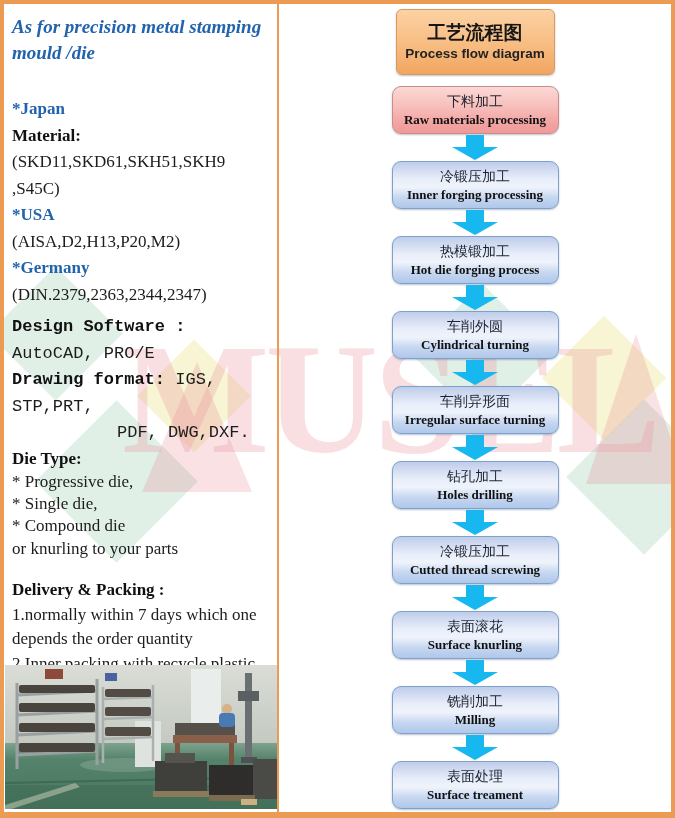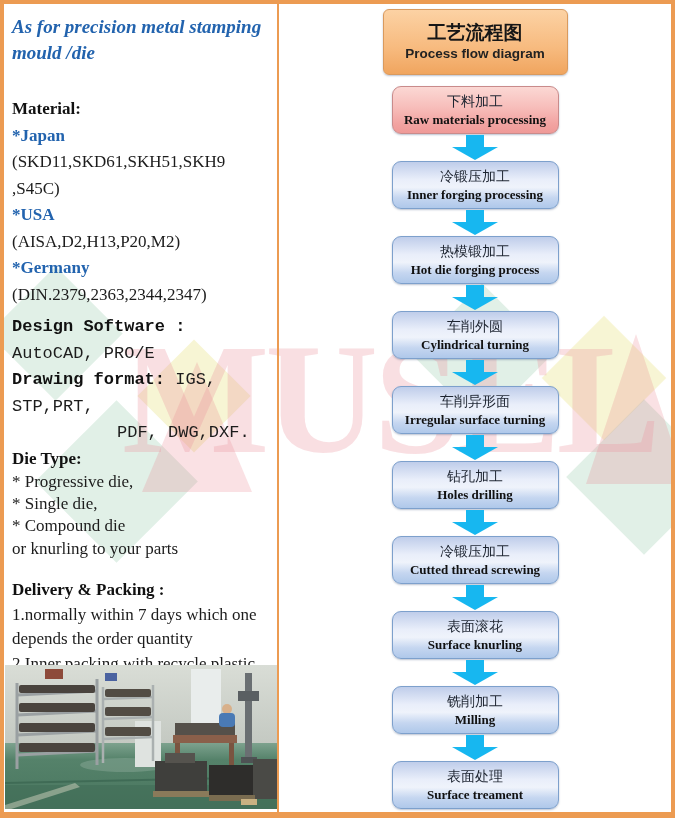--- a/index.html
+++ b/index.html
@@ -60,21 +60,21 @@
     background:linear-gradient(180deg,#BFCDEA 0%,#E9EEFA 38%,#EFF3FB 55%,#C5D6F0 78%,#AFC8EA 100%);
     text-align:center;flex:0 0 auto;
   }
   .fbox .zh{font-size:14px;color:#1d2430;line-height:18px;}
   .fbox .en{font-size:13px;font-weight:bold;color:#111;line-height:17px;}
   .fbox.start{
     border:1px solid #C98B8B;
     background:linear-gradient(180deg,#FBD8D4 0%,#F7BDBA 45%,#F2A3A1 80%,#EF9A98 100%);
   }
   .fbox.header{
-    width:185px;height:66px;margin-top:5px;border-radius:6px;
+    width:159px;height:66px;margin-top:5px;border-radius:6px;
     border:1px solid #D99A5E;
     background:linear-gradient(180deg,#FCD2A4 0%,#F7BA7E 60%,#F0A55F 100%);
   }
   .fbox.header .zh{font-size:19px;font-weight:bold;color:#161616;line-height:24px;}
   .fbox.header .en{font-size:13.5px;font-weight:bold;color:#222;font-family:"Liberation Sans",sans-serif;line-height:18px;}
   .fbox.start{margin-top:11px;}
   .arrow{height:25px;margin:1px 0;flex:0 0 auto;}
 </style>
 </head>
 <body>
@@ -93,22 +93,22 @@
     <div class="wm-text">MUSEL</div>
   </div>
 
   <div class="left-panel">
     <div class="tagline">
       <div>As for precision metal stamping</div>
       <div>mould /die</div>
     </div>
 
     <div class="material-block">
+      <div class="ln blue-label">*Japan</div>
       <div class="ln sect-label">Material:</div>
-      <div class="ln blue-label">*Japan</div>
       <div class="ln">(SKD11,SKD61,SKH51,SKH9 ,S45C)</div>
       <div class="ln blue-label">*USA</div>
       <div class="ln">(AISA,D2,H13,P20,M2)</div>
       <div class="ln blue-label">*Germany</div>
       <div class="ln">(DIN.2379,2363,2344,2347)</div>
     </div>
 
     <div class="software-block">
       <div class="ln"><span class="sect-label">Design Software :</span>
         <span>AutoCAD, PRO/E</span></div>

